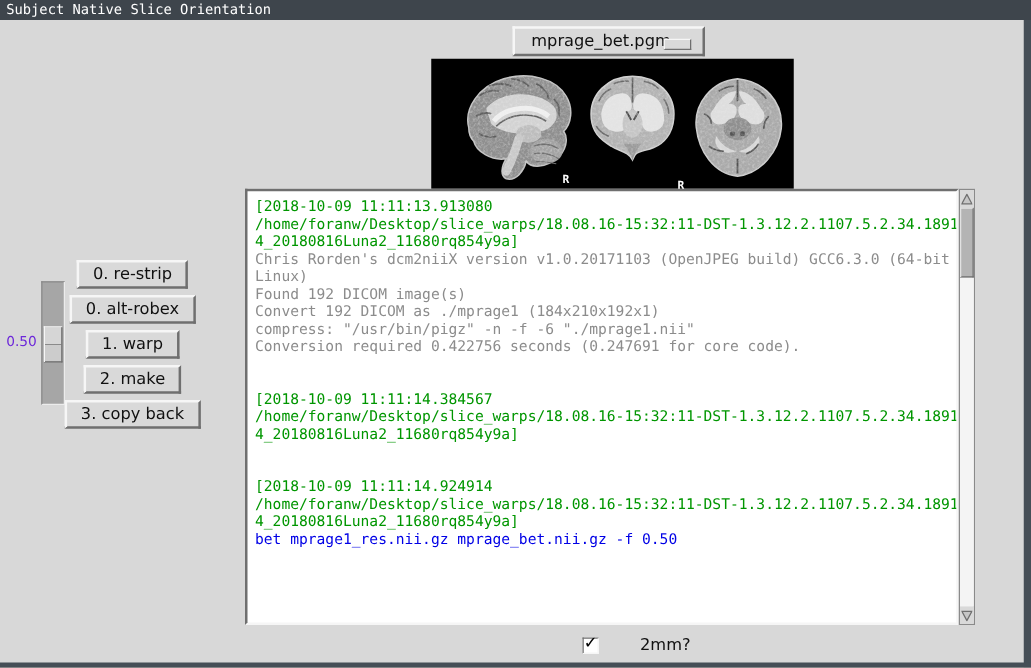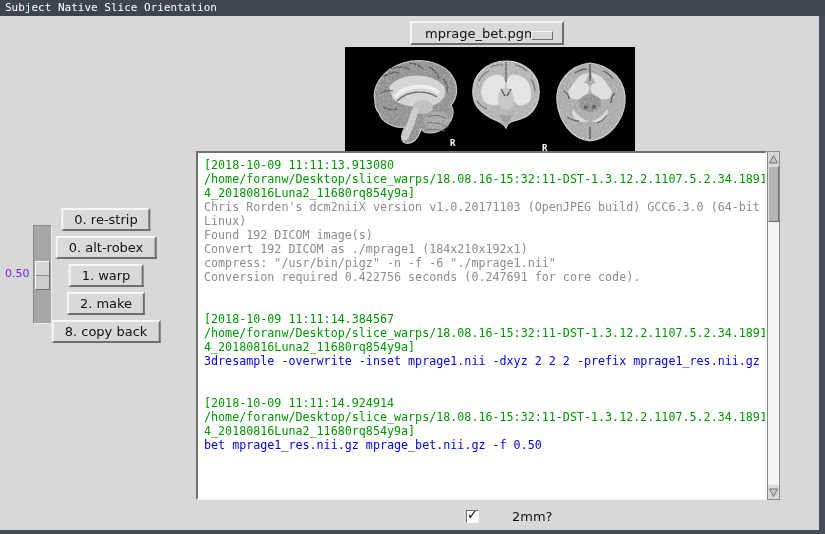--- a/index.html
+++ b/index.html
@@ -140,21 +140,20 @@
         <div class="log-line" style="color: rgb(140, 140, 140);">Linux)</div>
         <div class="log-line" style="color: rgb(140, 140, 140);">Found 192 DICOM image(s)</div>
         <div class="log-line" style="color: rgb(140, 140, 140);">Convert 192 DICOM as ./mprage1 (184x210x192x1)</div>
         <div class="log-line" style="color: rgb(140, 140, 140);">compress: "/usr/bin/pigz" -n -f -6 "./mprage1.nii"</div>
         <div class="log-line" style="color: rgb(140, 140, 140);">Conversion required 0.422756 seconds (0.247691 for core code).</div>
         <div class="log-line" style="color: rgb(140, 140, 140);">&nbsp;</div>
         <div class="log-line" style="color: rgb(140, 140, 140);">&nbsp;</div>
         <div class="log-line" style="color: rgb(0, 150, 0);">[2018-10-09 11:11:14.384567</div>
         <div class="log-line" style="color: rgb(0, 150, 0);">/home/foranw/Desktop/slice_warps/18.08.16-15:32:11-DST-1.3.12.2.1107.5.2.34.1891</div>
         <div class="log-line" style="color: rgb(0, 150, 0);">4_20180816Luna2_11680rq854y9a]</div>
-        <div class="log-line" style="color: rgb(0, 0, 230);">3dresample -overwrite -inset mprage1.nii -dxyz 2 2 2 -prefix mprage1_res.nii.gz</div>
         <div class="log-line" style="color: rgb(140, 140, 140);">&nbsp;</div>
         <div class="log-line" style="color: rgb(140, 140, 140);">&nbsp;</div>
         <div class="log-line" style="color: rgb(0, 150, 0);">[2018-10-09 11:11:14.924914</div>
         <div class="log-line" style="color: rgb(0, 150, 0);">/home/foranw/Desktop/slice_warps/18.08.16-15:32:11-DST-1.3.12.2.1107.5.2.34.1891</div>
         <div class="log-line" style="color: rgb(0, 150, 0);">4_20180816Luna2_11680rq854y9a]</div>
         <div class="log-line" style="color: rgb(0, 0, 230);">bet mprage1_res.nii.gz mprage_bet.nii.gz -f 0.50</div>
     </div>
     <div class="scrollbar">
       <div class="sb-btn">
         <svg width="9" height="9" viewBox="0 0 9 9">
@@ -169,21 +168,21 @@
           <polygon points="0.5,1 8.5,1 4.5,8.5" fill="#c6c6c6" stroke="#6f6f6f" stroke-width="1"></polygon>
         </svg>
       </div>
     </div>
   </div>
 
   <button class="tkbutton" style="top:208px">0. re-strip</button>
   <button class="tkbutton" style="top:236px">0. alt-robex</button>
   <button class="tkbutton" style="top:264px">1. warp</button>
   <button class="tkbutton" style="top:292px">2. make</button>
-  <button class="tkbutton" style="top:320px">8. copy back</button>
+  <button class="tkbutton" style="top:320px">3. copy back</button>
 
   <div class="scale-value">0.50</div>
   <div class="scale-trough">
     <div class="scale-handle"></div>
   </div>
 
   <div class="checkrow">
     <span class="checkbox">
       <span class="check">✓</span>
     </span>

